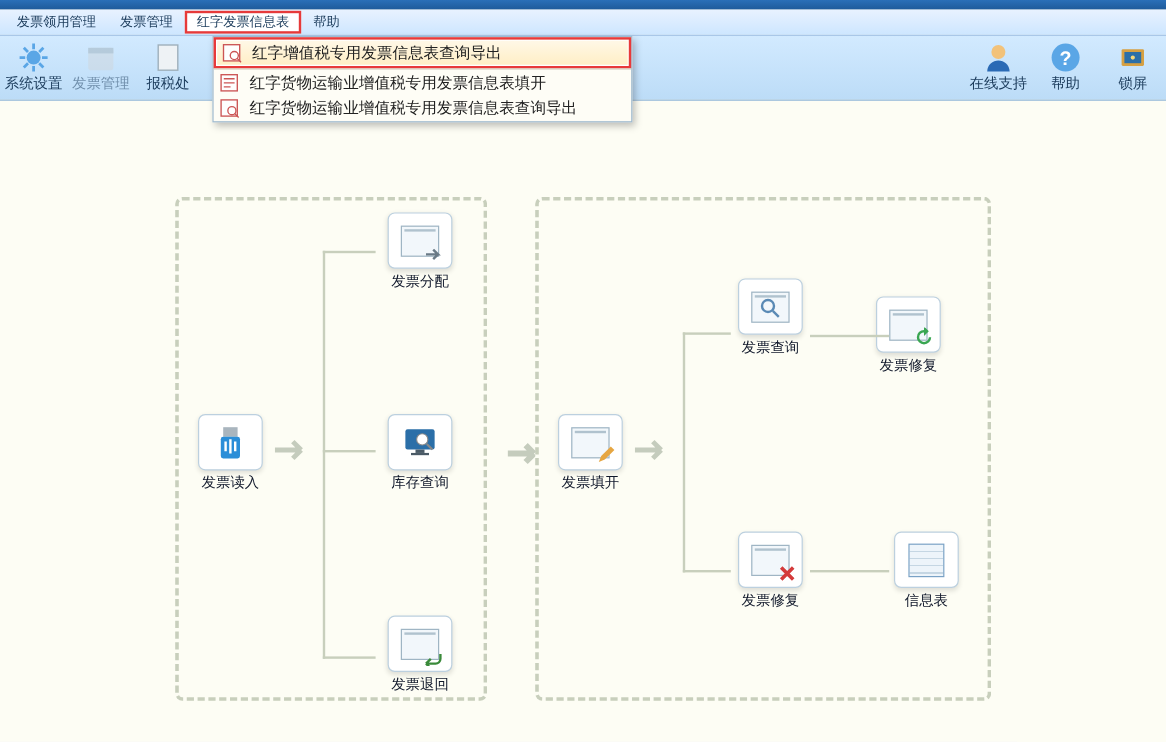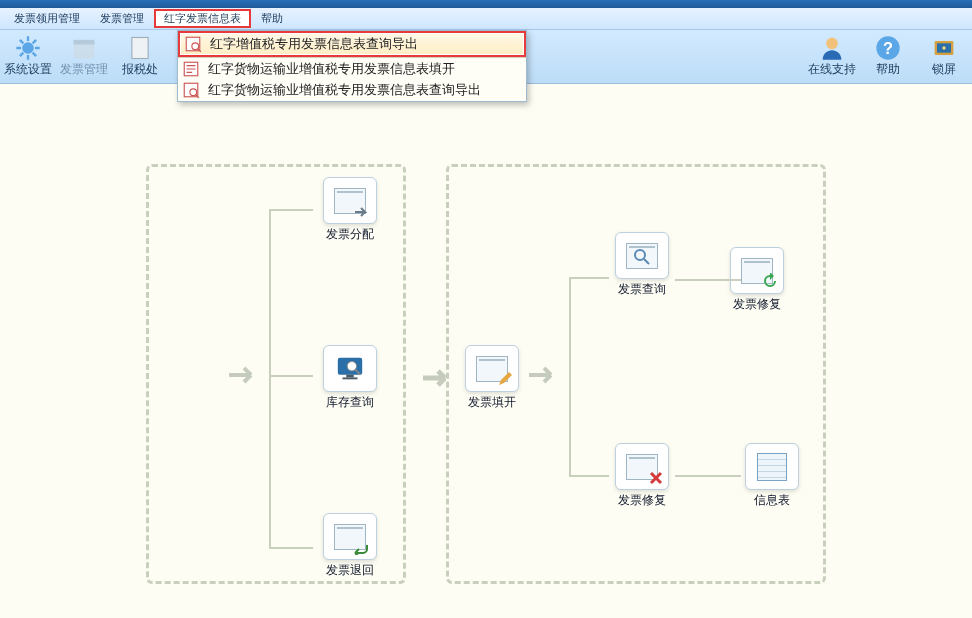--- a/index.html
+++ b/index.html
@@ -206,20 +206,30 @@
           </svg>
         </span>
       <span>红字货物运输业增值税专用发票信息表查询导出</span>
     </div>
   </div>
 
   <div class="workspace">
     <div class="flow-area">
 
       <div class="panel left">
+        <div class="node" style="left:14px; top:178px;">
+          <div class="frame">
+              <svg viewBox="0 0 32 32" width="32" height="32">
+                <rect x="10" y="3" width="12" height="8" fill="#a9b5be"></rect>
+                <rect x="8" y="11" width="16" height="18" rx="2" fill="#2b8ed8"></rect>
+                <path d="M12 15v8m8-8v8m-4-10v12" stroke="#fff" stroke-width="2"></path>
+              </svg>
+            </div>
+          <span>发票读入</span>
+        </div>
         <div class="arrow-r" style="left:80px; top:196px;">
             <svg viewBox="0 0 34 24">
               <path d="M0 12h22m0 0l-7-7m7 7l-7 7" stroke="#c5ccbd" stroke-width="4" fill="none"></path>
             </svg>
           </div>
 
         <div class="conn" style="left:120px; top:42px; height:340px;"></div>
         <div class="conn h" style="left:120px; top:42px; width:44px;"></div>
         <div class="conn h" style="left:120px; top:208px; width:44px;"></div>
         <div class="conn h" style="left:120px; top:380px; width:44px;"></div>

